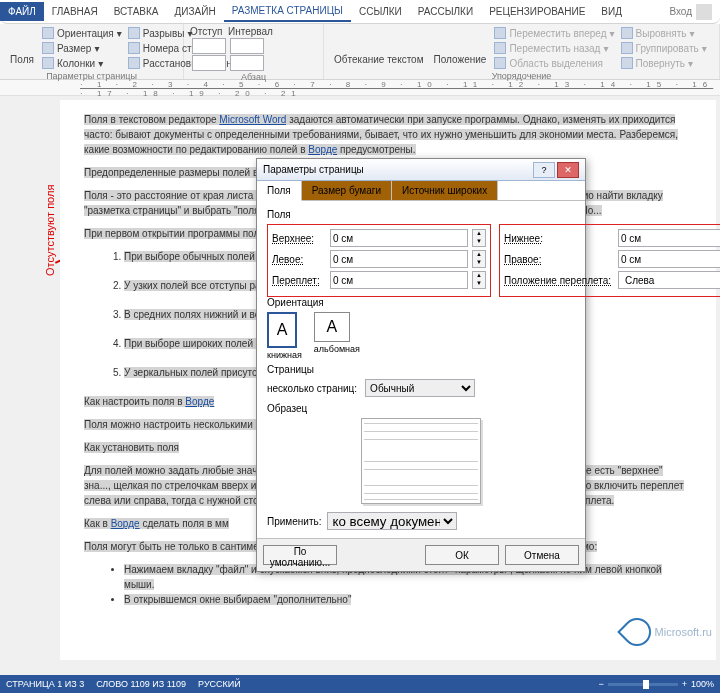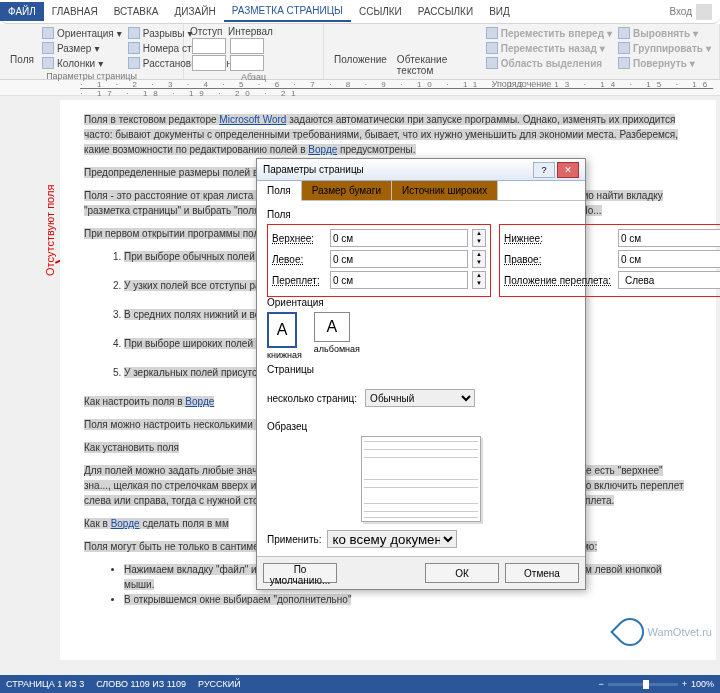--- a/index.html
+++ b/index.html
@@ -17,21 +17,21 @@
 .group { border-right: 1px solid #e1e1e1; padding: 2px 6px; display: flex; flex-direction: column; font-size: 10px; color: #444; }
 .group .body { flex: 1; display: flex; align-items: flex-start; gap: 2px; }
 .group .label { text-align: center; font-size: 9px; color: #777; padding-top: 1px; }
 .group .stack { display: flex; flex-direction: column; gap: 1px; }
 .group .cmd { display: flex; align-items: center; gap: 3px; padding: 1px 2px; white-space: nowrap; }
 .group .cmd .ico { width: 12px; height: 12px; background: #cfd8e6; border: 1px solid #9db4d6; }
 .group .big { display: flex; flex-direction: column; align-items: center; gap: 2px; padding: 2px 4px; }
 .group .big .ico { width: 24px; height: 24px; }
 .group .spin { display: flex; align-items: center; gap: 2px; }
 .group .spin input { width: 34px; height: 16px; font-size: 9px; border: 1px solid #abadb3; }
-.group .disabled { color: #aaa; font-weight: bold; }
+.group .disabled { color: #aaa; }
 
 .ruler { height: 16px; background: #f8f8f8; border-bottom: 1px solid #e1e1e1; font-size: 8px; color: #777; padding-left: 80px; letter-spacing: 6px; text-decoration: underline; }
 
 .doc { position: relative; overflow: hidden; background: #f0f0f0; height: 580px; }
 .page { background: #fff; margin: 4px 4px 0 60px; padding: 12px 24px; font-size: 10px; line-height: 1.5; color: #333; min-height: 560px; position: relative; }
 .page p { margin-bottom: 8px; }
 .sel { background: #d4d4d4; }
 .page a { color: #1a4ea0; text-decoration: underline; }
 .side-note { position: absolute; left: 44px; top: 180px; color: #d00; font-size: 11px; transform: rotate(-90deg); transform-origin: left top; }
 .arrow { position: absolute; left: 54px; top: 160px; width: 30px; height: 30px; }
@@ -64,21 +64,21 @@
 .field input, .field select { flex: 1; height: 18px; border: 1px solid #abadb3; font-size: 10px; padding: 0 2px; background: #fff; }
 .field .spinbtn { width: 14px; height: 18px; border: 1px solid #abadb3; background: #f4f4f4; display: flex; flex-direction: column; font-size: 6px; }
 .field .spinbtn span { flex:1; text-align:center; line-height:7px; }
 
 .orient { display: flex; gap: 12px; margin-bottom: 4px; }
 .orient .opt { text-align: center; font-size: 9px; }
 .orient .opt .pg { width: 30px; height: 36px; border: 1px solid #888; background: #fff; margin-bottom: 2px; display: flex; align-items: center; justify-content: center; font-size: 16px; }
 .orient .opt.active .pg { border: 2px solid #2b579a; }
 .orient .opt.land .pg { width: 36px; height: 30px; }
 
-.pagesrow { display: flex; align-items: center; gap: 8px; margin: 14px 0; }
+.pagesrow { display: flex; align-items: center; gap: 8px; margin: 4px 0; }
 .pagesrow select { width: 110px; height: 18px; border: 1px solid #abadb3; font-size: 10px; }
 
 .sample { margin-top: 6px; }
 .sample .preview { width: 120px; height: 86px; border: 1px solid #aaa; margin: 4px auto; background: #fff; position: relative; box-shadow: 2px 2px 0 #ddd; }
 .sample .preview .line { position: absolute; left: 2px; right: 2px; height: 1px; background: #ccc; }
 
 .applyrow { display: flex; align-items: center; gap: 6px; margin-top: 8px; }
 .applyrow select { width: 130px; height: 18px; border: 1px solid #abadb3; }
 
 .dlg-buttons { display: flex; padding: 6px; gap: 6px; background: #f0f0f0; border-top: 1px solid #c0c0c0; justify-content: flex-end; }
@@ -95,20 +95,21 @@
 <body>
 
 <div class="tabbar">
   <div class="tab file">ФАЙЛ</div>
   <div class="tab">ГЛАВНАЯ</div>
   <div class="tab">ВСТАВКА</div>
   <div class="tab">ДИЗАЙН</div>
   <div class="tab active">РАЗМЕТКА СТРАНИЦЫ</div>
   <div class="tab">ССЫЛКИ</div>
   <div class="tab">РАССЫЛКИ</div>
+  <div class="tab">РЕЦЕНЗИРОВАНИЕ</div>
   <div class="tab">ВИД</div>
   <div class="login">
       <span>Вход</span>
       <span class="avatar"></span>
     </div>
 </div>
 
 <div class="ribbon">
   <div class="group" style="width:184px">
     <div class="body">
@@ -153,25 +154,25 @@
             <input value="" style="">
           </div>
       </div>
     </div>
     <div class="label">Абзац</div>
   </div>
   <div class="group" style="flex:1">
     <div class="body">
       <div class="big">
           <div class="ico"></div>
-          <span>Положение</span>
+          <span>Обтекание текстом</span>
         </div>
       <div class="big">
           <div class="ico"></div>
-          <span>Обтекание текстом</span>
+          <span>Положение</span>
         </div>
       <div class="stack disabled">
         <div class="cmd"><span class="ico"></span><span>Переместить вперед</span> ▾</div>
         <div class="cmd"><span class="ico"></span><span>Переместить назад</span> ▾</div>
         <div class="cmd">
             <span class="ico"></span>
             <span>Область выделения</span>
           </div>
       </div>
       <div class="stack disabled">
@@ -207,21 +208,21 @@
     <p><span class="sel">Для полей можно задать любые значения... В ней содержатся "параметры страницы", в... открывшемся окне есть "верхнее" зна..., щелкая по стрелочкам вверх и вниз, а можно вы... "нижнее", "левое" и "правое" значение поля. Можно включить переплет слева или справа, тогда с нужной стороны отступ будет не только на значение поля, но и на значение переплета.</span></p>
     <p><span class="sel">Как в </span><a href="#" class="sel">Ворде</a><span class="sel"> сделать поля в мм</span></p>
     <p><span class="sel">Поля могут быть не только в сантиметрах, но и в других единицах измерения. Для их изменения необходимо:</span></p>
     <ul>
       <li><span class="sel">Нажимаем вкладку "файл" и спускаемся вниз, предпоследними стоят "параметры", щелкаем по ним левой кнопкой мыши.</span></li>
       <li><span class="sel">В открывшемся окне выбираем "дополнительно"</span></li>
     </ul>
   </div>
   <div class="watermark">
       <span class="logo"></span>
-      <span>WamOtvet.ru</span>
+      <span>Microsoft.ru</span>
     </div>
 </div>
 
 <div class="dialog">
   <div class="dlg-title">
     <span class="t">Параметры страницы</span>
     <div class="btns">
       <div class="wbtn">?</div>
       <div class="wbtn close">✕</div>
     </div>

